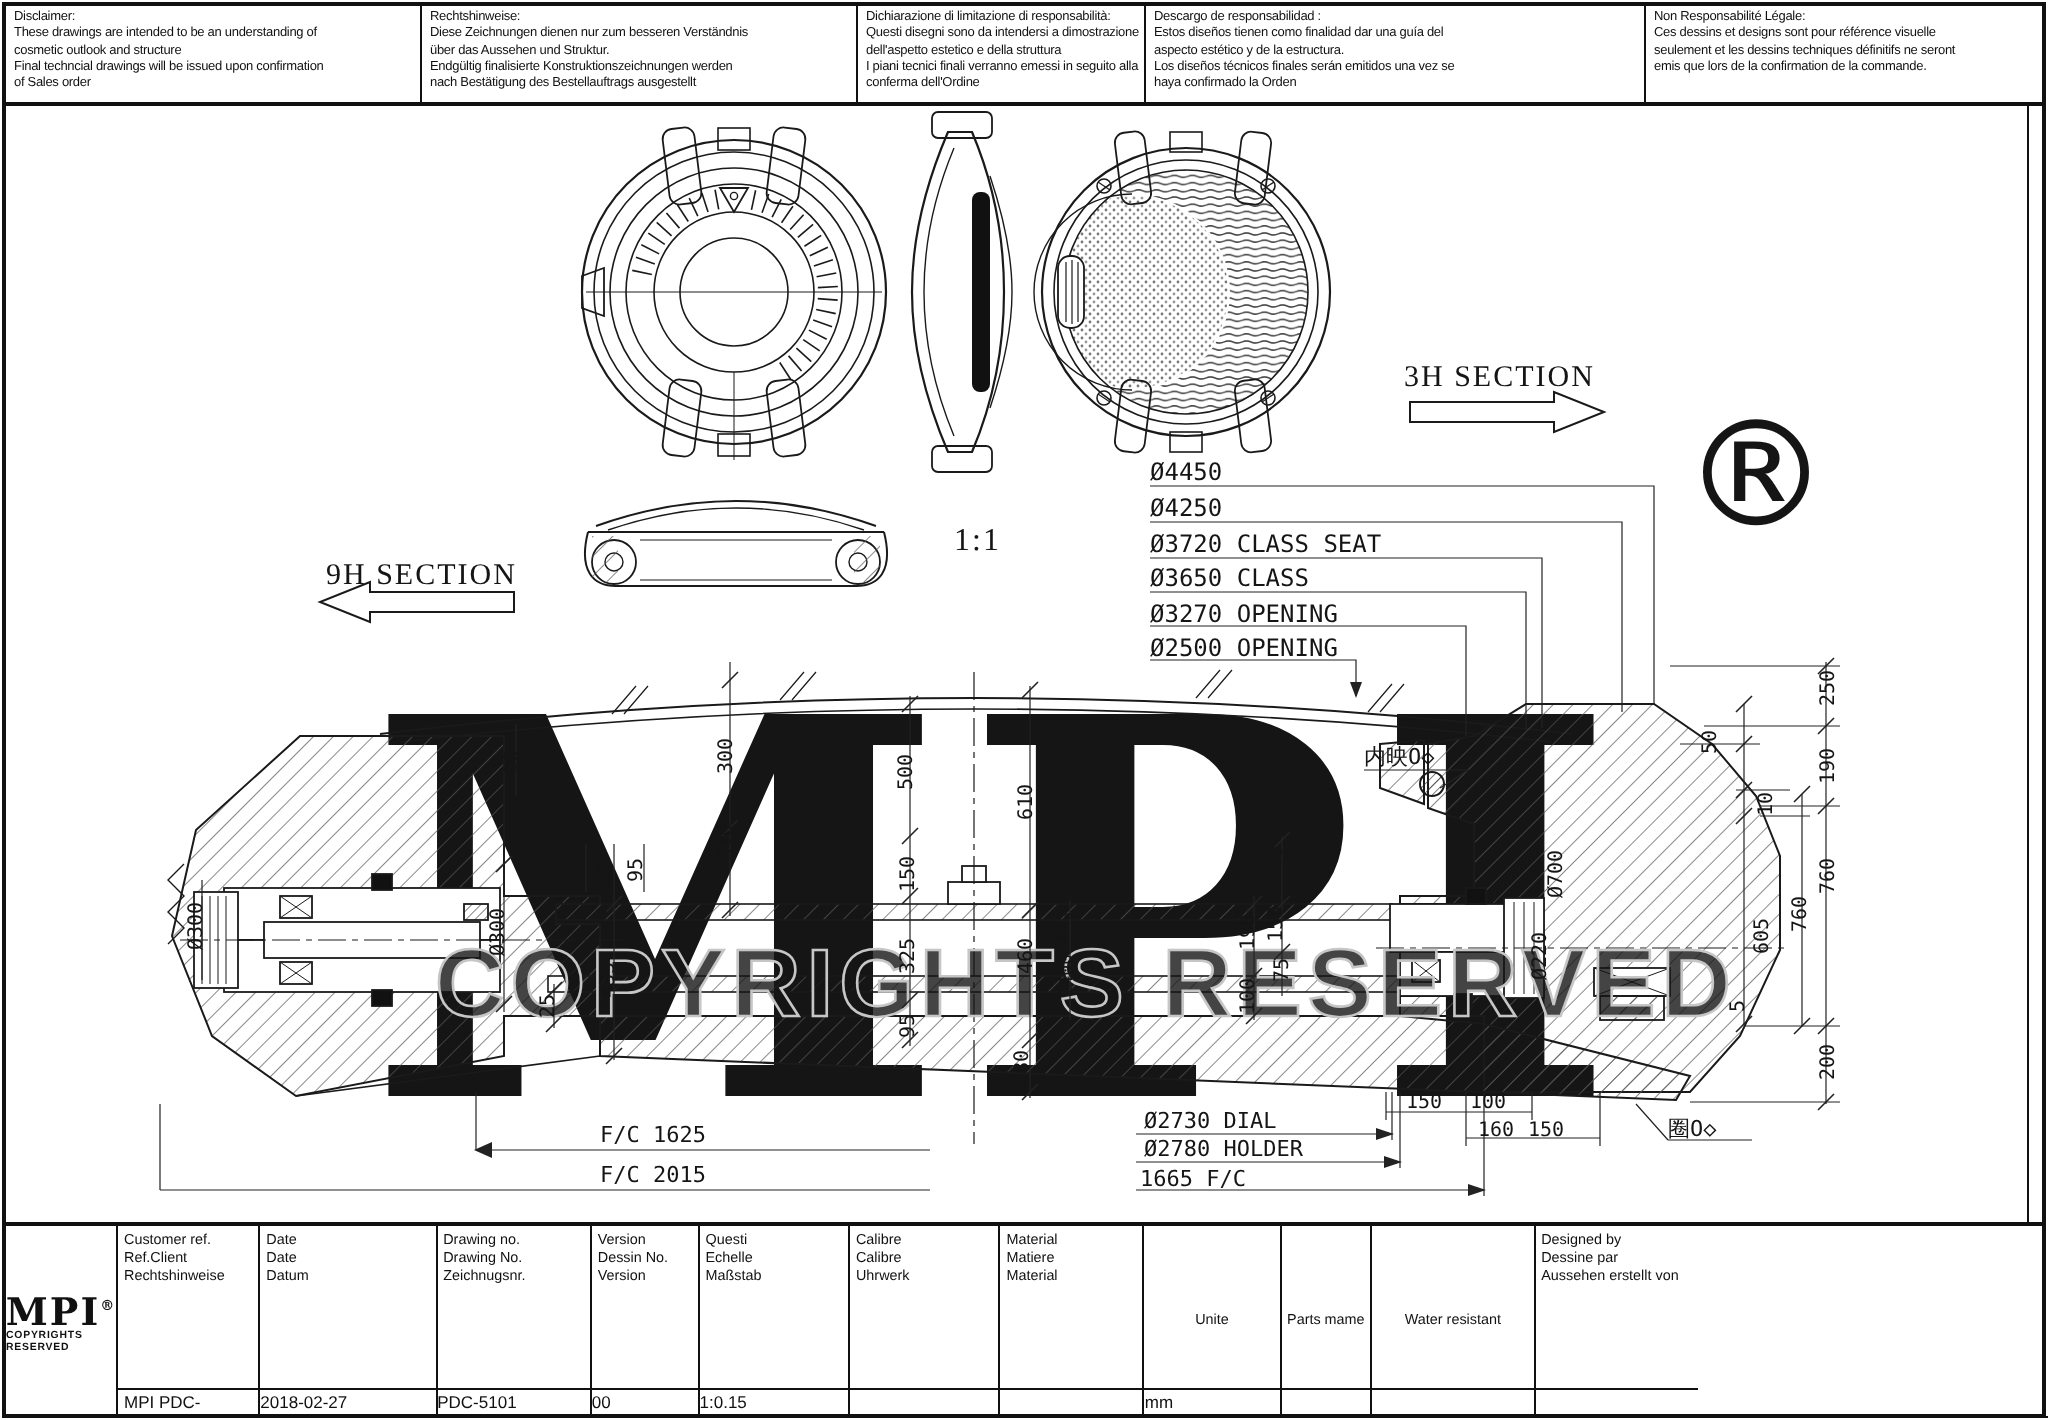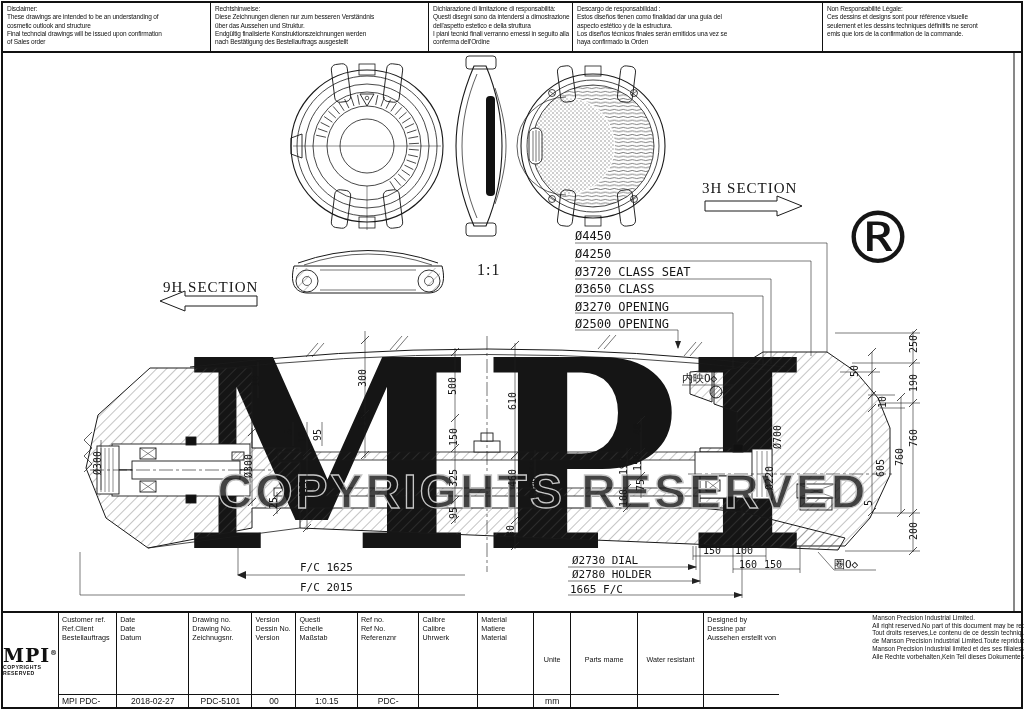--- a/index.html
+++ b/index.html
@@ -24,21 +24,21 @@
   #logo-text{font-weight:bold;font-size:19px;letter-spacing:1px;line-height:16px;font-family:"DejaVu Serif",serif;}
   #logo-text sup{font-size:7px;}
   #logo-sub{font-size:5.2px;letter-spacing:0.4px;margin-top:1px;font-weight:bold;}
   #tb-right{flex:1;display:flex;}
   #tb-grid{display:grid;border-bottom:1px solid #111;}
   .tb-col{box-sizing:border-box;border-right:1px solid #111;display:flex;flex-direction:column;}
   .tb-col:last-child{border-right:none;}
   .tb-head{flex:1;padding:1.5px 3px;font-size:7.2px;line-height:9.3px;border-bottom:1px solid #111;
       white-space:nowrap;overflow:hidden;}
   .tb-head.center{text-align:center;margin-top:40px;}
-  .tb-val{height:13px;font-size:8.5px;line-height:13px;text-align:center;white-space:nowrap;overflow:hidden;}
+  .tb-val{height:13px;font-size:8.5px;line-height:13px;white-space:nowrap;overflow:hidden;}
   .tb-val.left{text-align:left;padding-left:3px;}
   #tb-legal{flex:1;padding:1px 2px;overflow:hidden;}
   .legal-line{font-size:6.4px;line-height:7.7px;white-space:nowrap;overflow:hidden;}
 </style>
 </head>
 <body>
 
 <div id="sheet">
   <div id="frame"></div>
 
@@ -371,21 +371,21 @@
     <div id="logo-box">
       <div id="logo-text"><span>MPI</span><sup>®</sup></div>
       <div id="logo-sub">COPYRIGHTS RESERVED</div>
     </div>
     <div id="tb-right">
       <div id="tb-grid" style="grid-template-columns: 7fr 8.7fr 7.6fr 5.3fr 7.4fr 7.4fr 7.1fr 6.7fr 4.5fr 8fr 8fr 9fr 11fr;">
           <div class="tb-col">
             <div class="tb-head">
               <div>Customer ref.</div>
               <div>Ref.Client</div>
-              <div>Bestellauftrags</div>
+              <div>Rechtshinweise</div>
             </div>
             <div class="tb-val left">MPI PDC-</div>
           </div>
           <div class="tb-col">
             <div class="tb-head">
               <div>Date</div>
               <div>Date</div>
               <div>Datum</div>
             </div>
             <div class="tb-val">2018-02-27</div>
@@ -406,28 +406,20 @@
             </div>
             <div class="tb-val">00</div>
           </div>
           <div class="tb-col">
             <div class="tb-head">
               <div>Questi</div>
               <div>Echelle</div>
               <div>Maßstab</div>
             </div>
             <div class="tb-val">1:0.15</div>
-          </div>
-          <div class="tb-col">
-            <div class="tb-head">
-              <div>Ref no.</div>
-              <div>Ref No.</div>
-              <div>Referenznr</div>
-            </div>
-            <div class="tb-val">PDC-</div>
           </div>
           <div class="tb-col">
             <div class="tb-head">
               <div>Calibre</div>
               <div>Calibre</div>
               <div>Uhrwerk</div>
             </div>
             <div class="tb-val"></div>
           </div>
           <div class="tb-col">

